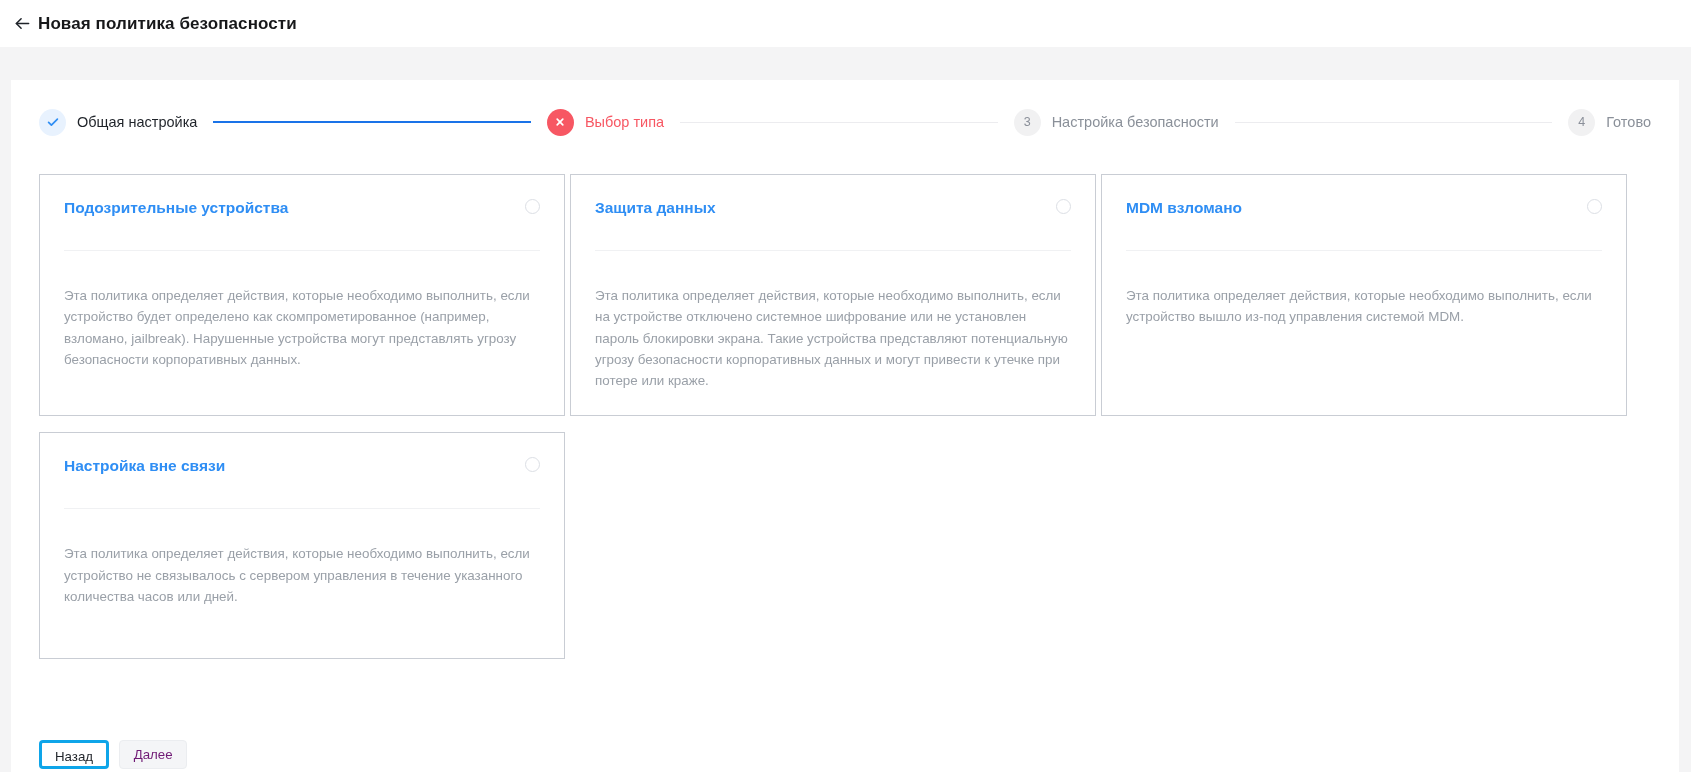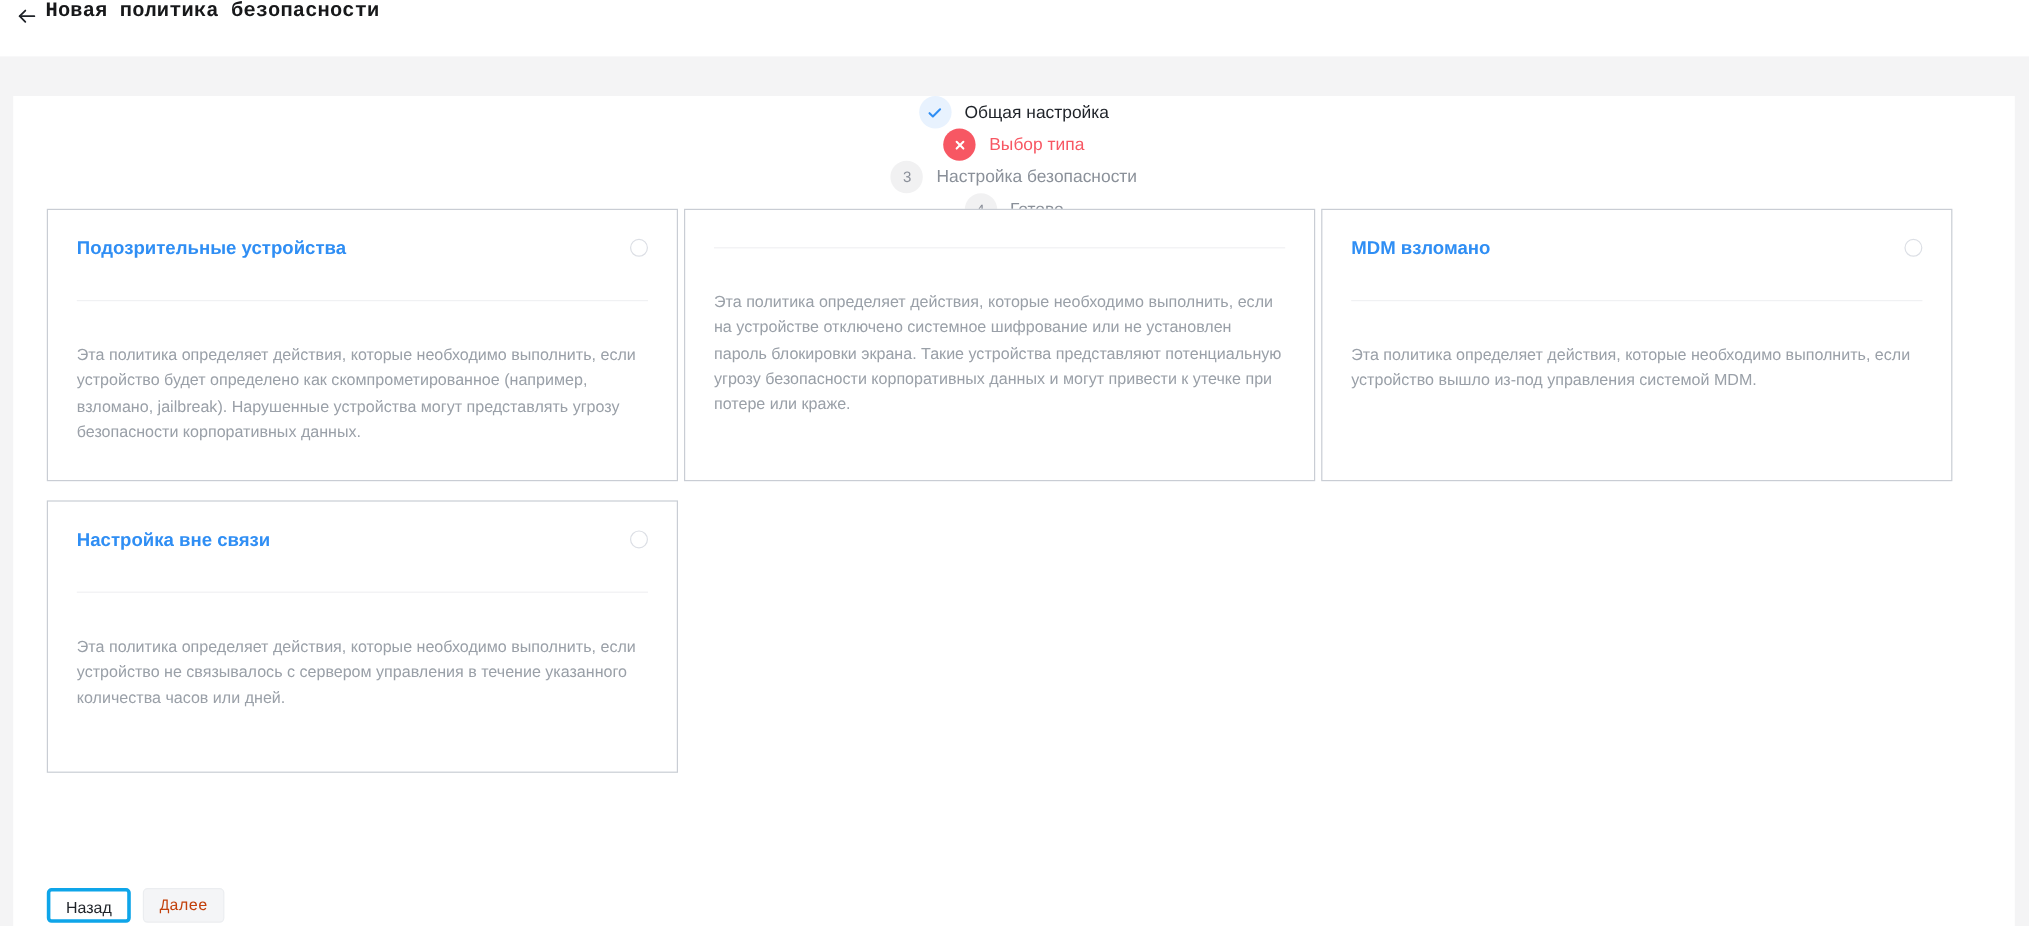--- a/index.html
+++ b/index.html
@@ -16,23 +16,22 @@
     background: #f4f4f5;
     color: #1f2329;
     -webkit-font-smoothing: antialiased;
   }
 
   
   .app-header {
     height: 47px;
     background: #ffffff;
     display: flex;
-    align-items: flex-start;
+    align-items: center;
     padding-left: 9px;
-    font-family: Liberation Mono, monospace;
   }
   .back-arrow {
     width: 26px;
     height: 26px;
     display: flex;
     align-items: center;
     justify-content: center;
     cursor: pointer;
     color: #1f2329;
     flex: 0 0 auto;
@@ -58,21 +57,20 @@
     position: relative;
   }
 
   
   .stepper {
     display: flex;
     align-items: center;
     padding: 0 28px;
     height: 84px;
     margin-top: 19px;
-    flex-direction: column;
   }
   .step {
     display: flex;
     align-items: center;
     flex: 0 0 auto;
     cursor: pointer;
   }
   .step-bullet {
     width: 27px;
     height: 27px;
@@ -183,23 +181,22 @@
     line-height: 27px;
     text-align: center;
     background: #ffffff;
     border: 3px solid #0ea5e9;
     color: #1f2329;
     cursor: pointer;
   }
   .btn.disabled {
     background: #f4f5f7;
     border: 1px solid #ebedf0;
-    color: #c2410c;
+    color: #701a75;
     cursor: default;
-    font-family: Liberation Mono, monospace;
   }
 </style>
 </head>
 <body>
 
 <div class="app-header">
   <div class="back-arrow">
     <svg width="19" height="19" viewBox="0 0 19 19" fill="none" stroke="currentColor" stroke-width="1.5" stroke-linecap="round" stroke-linejoin="round" aria-hidden="true">
       <path d="M15.6 9.5H3.4"></path>
       <path d="M8.1 4.8 3.4 9.5l4.7 4.7"></path>
@@ -258,20 +255,24 @@
       <div class="card">
         <div class="card-head">
           <div class="card-title">Подозрительные устройства</div>
           <div class="radio"></div>
         </div>
         <div class="card-divider"></div>
         <div class="card-desc">Эта политика определяет действия, которые необходимо выполнить, если устройство будет определено как скомпрометированное (например, взломано, jailbreak). Нарушенные устройства могут представлять угрозу безопасности корпоративных данных.</div>
       </div>
 
       <div class="card">
+        <div class="card-head">
+          <div class="card-title">Защита данных</div>
+          <div class="radio"></div>
+        </div>
         <div class="card-divider"></div>
         <div class="card-desc">Эта политика определяет действия, которые необходимо выполнить, если на устройстве отключено системное шифрование или не установлен пароль блокировки экрана. Такие устройства представляют потенциальную угрозу безопасности корпоративных данных и могут привести к утечке при потере или краже.</div>
       </div>
 
       <div class="card">
         <div class="card-head">
           <div class="card-title">MDM взломано</div>
           <div class="radio"></div>
         </div>
         <div class="card-divider"></div>

